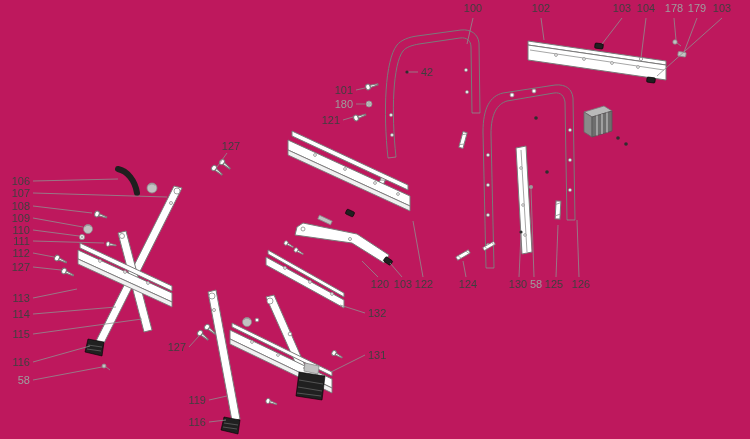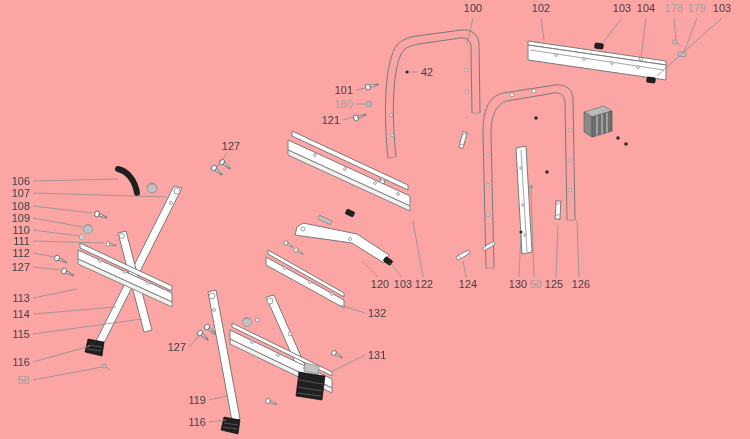--- a/index.html
+++ b/index.html
@@ -1,16 +1,16 @@
 <!DOCTYPE html>
 <html><head>
 <meta charset="utf-8">
 <style>
   html,body{margin:0;padding:0;background:#ffffff;}
-  .stage{position:relative;width:750px;height:439px;background:#fca5a5;overflow:hidden;}
+  .stage{position:relative;width:750px;height:439px;background:#be185d;overflow:hidden;}
   svg{display:block;}
   .ln{stroke:#8f8f8f;stroke-width:.8;fill:none;}
   .pt{stroke:#7a7a7a;stroke-width:1;fill:#ffffff;}
   .ptn{stroke:#7a7a7a;stroke-width:1;fill:none;}
   .lip{stroke:#7a7a7a;stroke-width:.9;fill:#f1f1f1;}
   .hole{stroke:#8a8a8a;stroke-width:.8;fill:#ffffff;}
   .blk{fill:#202020;stroke:#000;stroke-width:.6;}
   .gry{fill:#c2c2c2;stroke:#8a8a8a;stroke-width:.8;}
   .rib{stroke:#6a6a6a;stroke-width:.7;}
   .dot{fill:#2e2e2e;}

